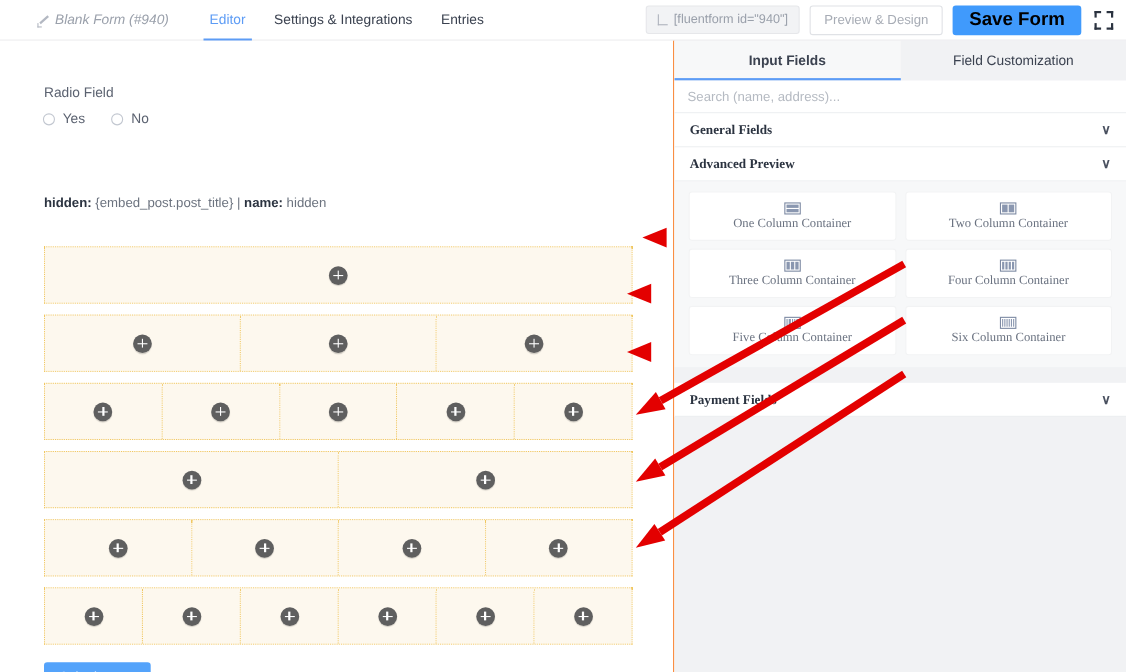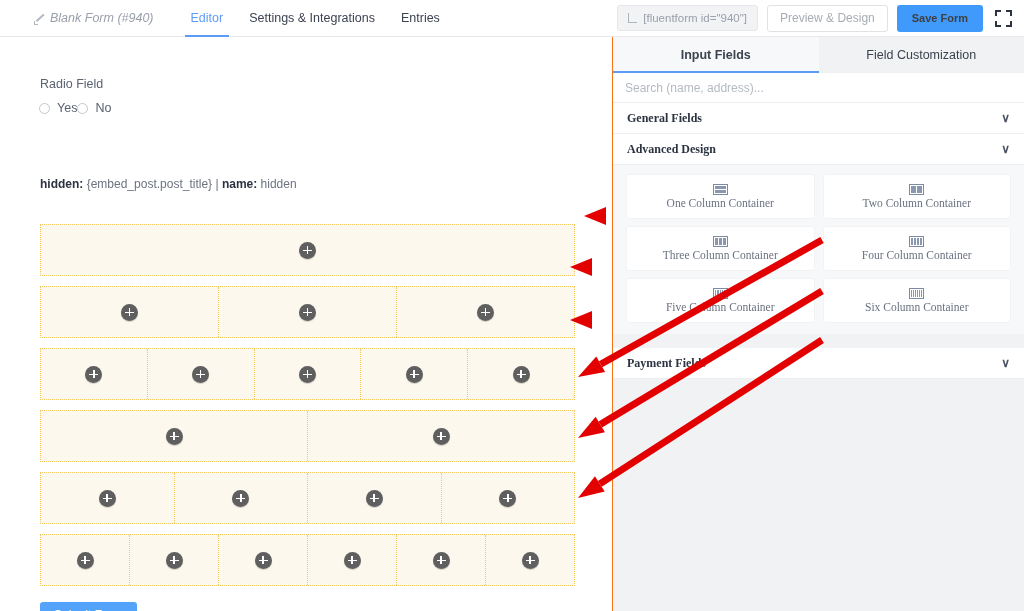--- a/index.html
+++ b/index.html
@@ -50,37 +50,37 @@
     height: 26px; padding: 0 10px; color: #9aa0ab; font-size: 11.5px;
   }
   .sc-ico { display:inline-block; width:9px; height:10px; border-left:1.7px solid #aeb3bd; border-bottom:1.7px solid #aeb3bd; }
   .btn-preview {
     height: 27px; padding: 0 12px; border: 1px solid #e0e2e6; border-radius: 3px;
     background: #fff; color: #a7acb5; font-size: 12px; cursor: pointer;
     display: flex; align-items: center; font-family: inherit;
   }
   .btn-save {
     height: 27px; padding: 0 15px; border: none; border-radius: 3px;
-    background: #409afc; color: #404040; font-size: 11px; font-weight: bold; cursor: pointer;
+    background: #409afc; color: #000000; font-size: 17px; font-weight: bold; cursor: pointer;
     display: flex; align-items: center; font-family: inherit;
   }
   .expand-ico { width: 17px; height: 17px; position: relative; cursor: pointer; margin-left: 3px; }
   .expand-ico i { position: absolute; width: 6px; height: 6px; }
   .expand-ico i:nth-child(1){ left:0; top:0; border-left:2px solid #2b3340; border-top:2px solid #2b3340;}
   .expand-ico i:nth-child(2){ right:0; top:0; border-right:2px solid #2b3340; border-top:2px solid #2b3340;}
   .expand-ico i:nth-child(3){ left:0; bottom:0; border-left:2px solid #2b3340; border-bottom:2px solid #2b3340;}
   .expand-ico i:nth-child(4){ right:0; bottom:0; border-right:2px solid #2b3340; border-bottom:2px solid #2b3340;}
 
   
   .canvas {
     position: absolute; left: 0; top: 37px; width: 613px; height: 574px;
     background: #fff; border-right: 1px solid #f97316; overflow: hidden;
   }
   .field-label { position: absolute; left: 40px; top: 40px; font-size: 12.5px; color: #5b6270; }
-  .radio-row { position: absolute; left: 39px; top: 64px; display: flex; align-items: center; gap: 0; }
+  .radio-row { position: absolute; left: 39px; top: 64px; display: flex; align-items: center; gap: 24px; }
   .radio-opt { display: flex; align-items: center; gap: 7px; font-size: 12.5px; color: #5b6270; cursor: pointer; }
   .radio-dot { width: 11px; height: 11px; border-radius: 50%; border: 1px solid #c2c7d0; background: #fff; }
   .hidden-line { position: absolute; left: 40px; top: 140px; font-size: 12px; color: #6c737f; }
   .hidden-line b { color: #2b3340; }
 
   .containers { position: absolute; left: 40px; top: 187px; width: 535px; }
   .cont-row {
     display: flex; height: 52px; margin-bottom: 10px;
     background: #fdf7ea; border: 1px dotted #f0c761;
   }
@@ -288,21 +288,21 @@
 
     <div class="accordion">
       <div class="acc-head">
         <span>General Fields</span>
         <span class="caret">∨</span>
       </div>
     </div>
 
     <div class="accordion">
       <div class="acc-head">
-        <span>Advanced Design</span>
+        <span>Advanced Preview</span>
         <span class="caret">∨</span>
       </div>
     </div>
 
     <div class="accordion">
       <div class="acc-body">
         <div class="cont-grid" id="cont-grid">
             <div class="cont-card">
               <div class="ci one">
                 <span></span>

